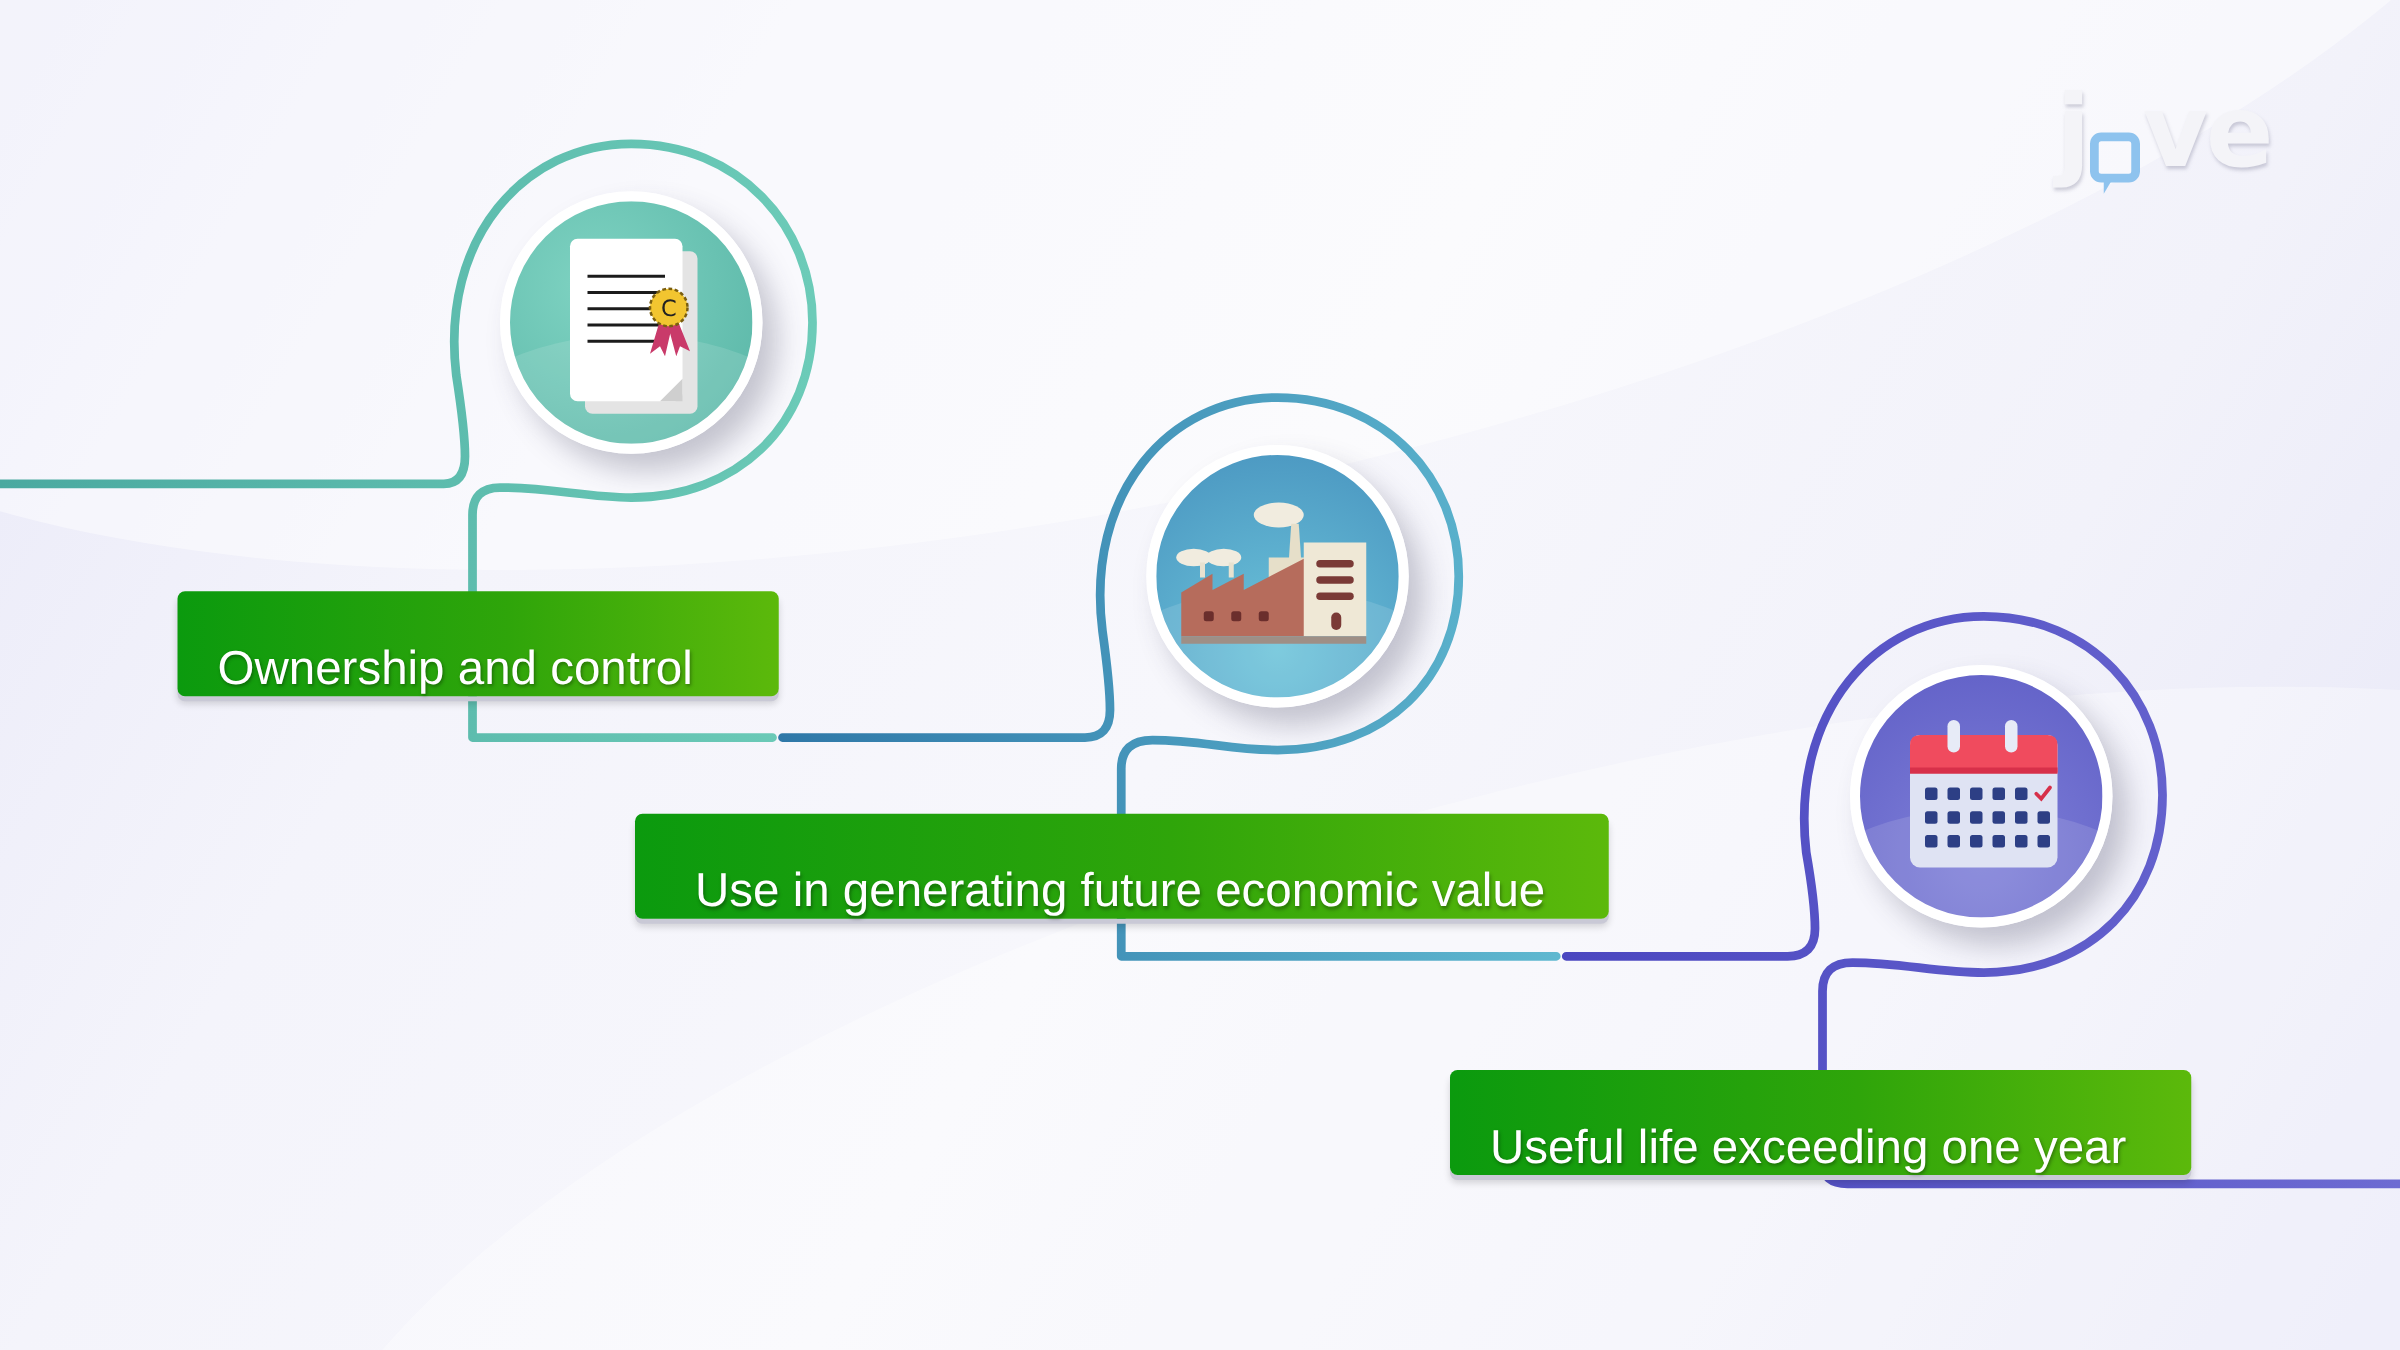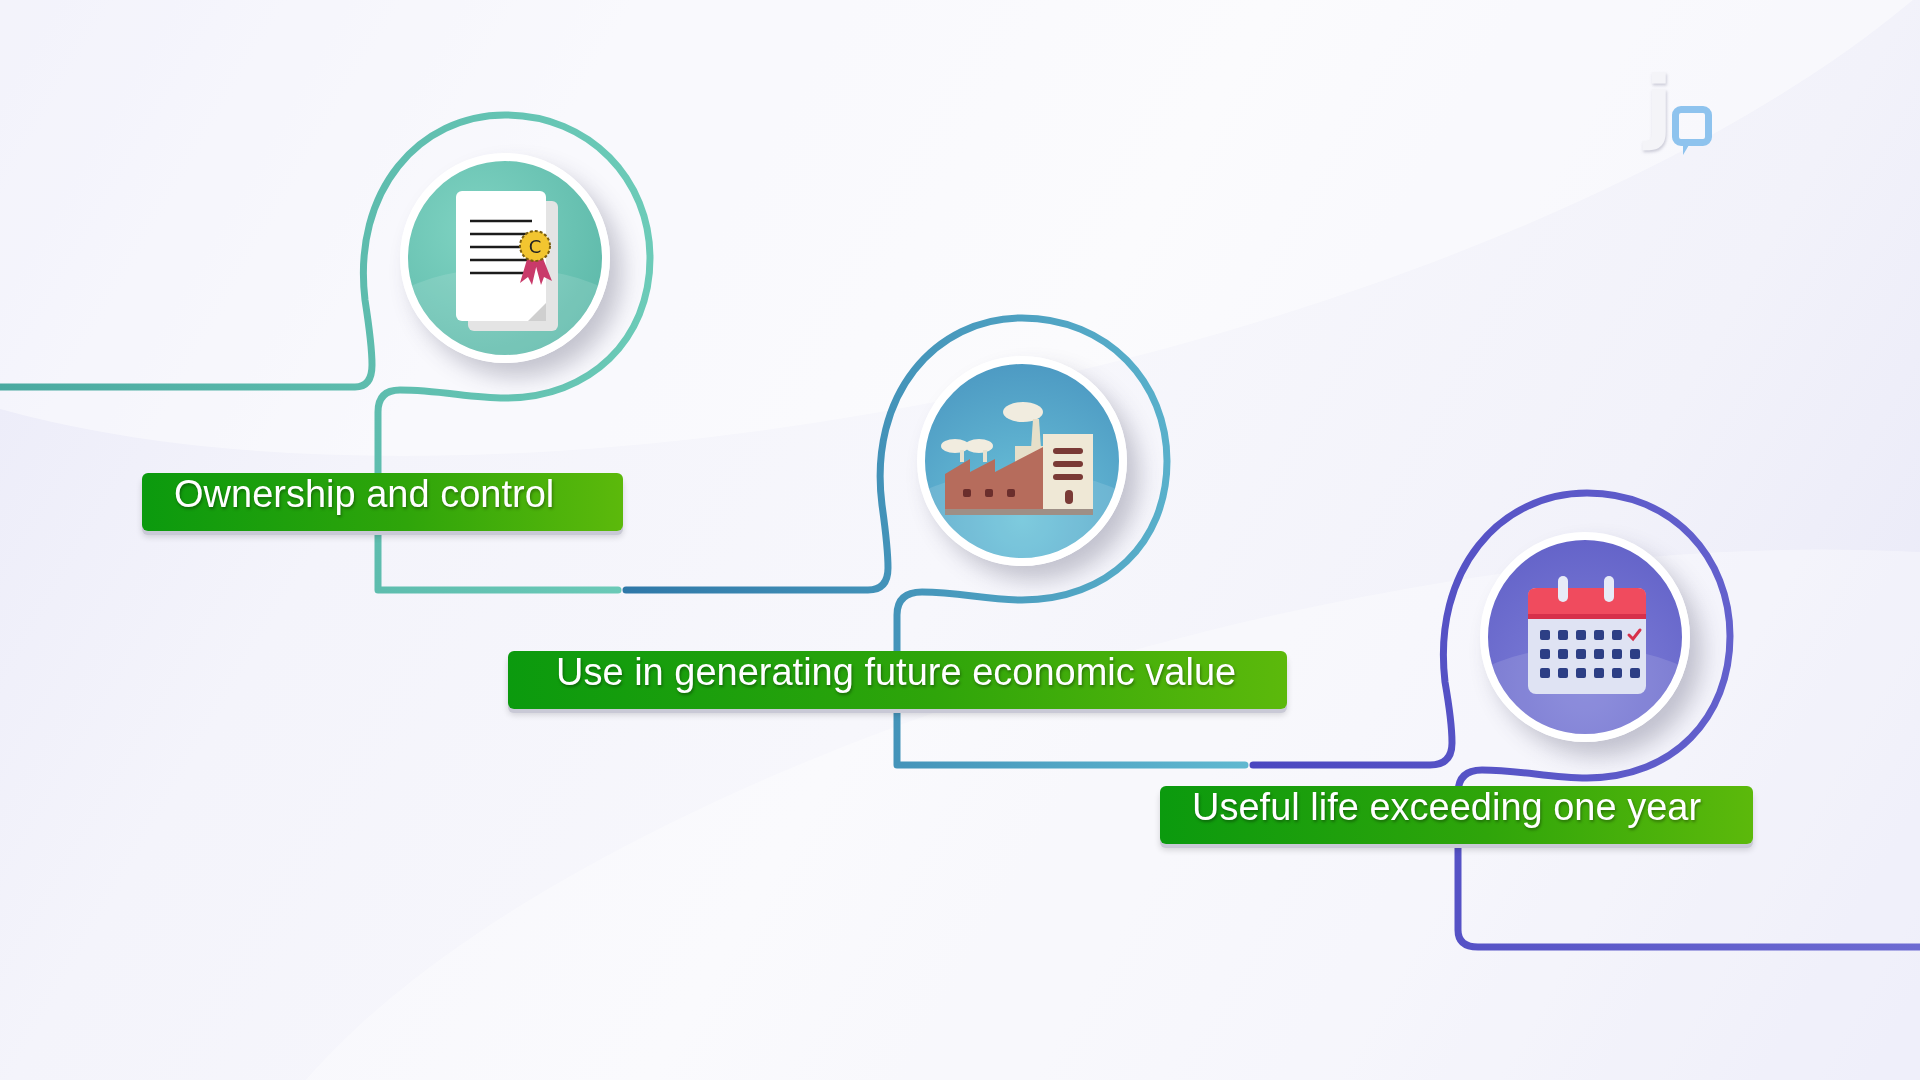--- a/index.html
+++ b/index.html
@@ -11,24 +11,24 @@
   .sweep2{left:200px;top:620px;width:2200px;height:800px;background:rgba(255,255,255,0.35);transform:rotate(-14deg);}
   svg.lines{position:absolute;left:0;top:0;}
   .logo{position:absolute;left:1645px;top:62px;height:90px;display:flex;align-items:flex-end;
     font-family:"DejaVu Sans",sans-serif;font-weight:bold;font-size:80px;color:#f4f4f8;letter-spacing:-2px;
     text-shadow:1px 2px 3px rgba(120,120,150,0.35);}
   .logo .bubble{display:inline-block;width:40px;height:40px;border:7px solid #8ec3ee;border-radius:9px;margin:0 2px 6px 2px;position:relative;box-sizing:border-box;}
   .logo .bubble:after{content:"";position:absolute;left:4px;bottom:-16px;border-left:6px solid #8ec3ee;border-bottom:10px solid transparent;}
   .icon-circle{position:absolute;border-radius:50%;box-sizing:border-box;border:8px solid #ffffff;
     box-shadow:12px 14px 22px rgba(60,60,90,0.28);overflow:hidden;}
   .icon-circle .gloss{position:absolute;left:-30%;top:55%;width:160%;height:90%;border-radius:50%;background:rgba(255,255,255,0.12);}
-  .label{position:absolute;height:58px;border-radius:6px;box-sizing:border-box;
+  .label{position:absolute;height:84px;border-radius:6px;box-sizing:border-box;
     background:linear-gradient(90deg,#0b9a0e 0%,#2fa50a 55%,#5cb90b 100%);
     box-shadow:0 4px 0 #c9c9d6,0 6px 6px rgba(0,0,0,0.15);
-    color:#fff;font-size:38px;display:flex;align-items:flex-start;padding:0 32px;white-space:nowrap;
+    color:#fff;font-size:38px;display:flex;align-items:flex-end;padding:0 32px;white-space:nowrap;
     text-shadow:1px 2px 3px rgba(0,0,0,0.35);}
 </style>
 </head>
 <body>
 
 <div class="sweep sweep1"></div>
 <div class="sweep sweep2"></div>
 
 <svg class="lines" width="1920" height="1080" viewBox="0 0 1920 1080">
   <defs>
@@ -49,20 +49,21 @@
   <path d="M0 387 L355 387 Q372 387 372 365 Q372 345 365 300 C352 190 420 115 505 115 C590 115 650 180 650 258 C650 340 590 398 505 398 C470 398 440 390 400 390 Q378 390 378 412 L378 590 L618 590" fill="none" stroke="url(#g1)" stroke-width="7" stroke-linecap="round" stroke-linejoin="round"></path>
 
   <path d="M626 590 L868 590 Q888 590 888 568 Q888 548 882 505 C868 395 935 318 1022 318 C1108 318 1167 383 1167 461 C1167 543 1108 600 1022 600 C985 600 960 592 922 592 Q897 592 897 615 L897 765 L1245 765" fill="none" stroke="url(#g2)" stroke-width="7" stroke-linecap="round" stroke-linejoin="round"></path>
 
   <path d="M1253 765 L1430 765 Q1452 765 1452 743 Q1452 722 1445 682 C1432 570 1500 493 1587 493 C1673 493 1730 558 1730 636 C1730 718 1673 778 1587 778 C1550 778 1520 770 1482 770 Q1458 770 1458 793 L1458 930 Q1458 947 1478 947 L1920 947" fill="none" stroke="url(#g3)" stroke-width="7" stroke-linecap="round" stroke-linejoin="round"></path>
 </svg>
 
 <div class="logo">
   <span>j</span>
     <span class="bubble"></span>
+    <span>ve</span>
 </div>
 
 <div class="icon-circle" style="left:400px;top:153px;width:210px;height:210px;background:radial-gradient(circle at 35% 35%,#7fd3c2,#57b4a5);">
   <div class="gloss"></div>
   <svg width="194" height="194" viewBox="0 0 194 194" style="position:absolute;left:0;top:0">
     <rect x="60" y="40" width="90" height="130" rx="6" fill="#e4e4e4"></rect>
     <rect x="48" y="30" width="90" height="130" rx="6" fill="#ffffff"></rect>
     <path d="M120 160 L138 142 L138 160 Z" fill="#cfcfcf"></path>
     <g stroke="#1b1b1b" stroke-width="2.5">
       <line x1="62" y1="60" x2="124" y2="60"></line>
@@ -131,15 +132,15 @@
     <path d="M141 95 L145 99 L152 90" stroke="#d7304a" stroke-width="3" fill="none" stroke-linecap="round"></path>
   </svg>
 </div>
 
 <div class="label" style="left:142px;top:473px;width:481px;">
   <span>Ownership and control</span>
 </div>
 <div class="label" style="left:508px;top:651px;width:779px;padding-left:48px;">
   <span>Use in generating future economic value</span>
 </div>
-<div class="label" style="left:1160px;top:786px;width:593px;">
+<div class="label" style="left:1160px;top:856px;width:593px;">
   <span>Useful life exceeding one year</span>
 </div>
 
 </body></html>

